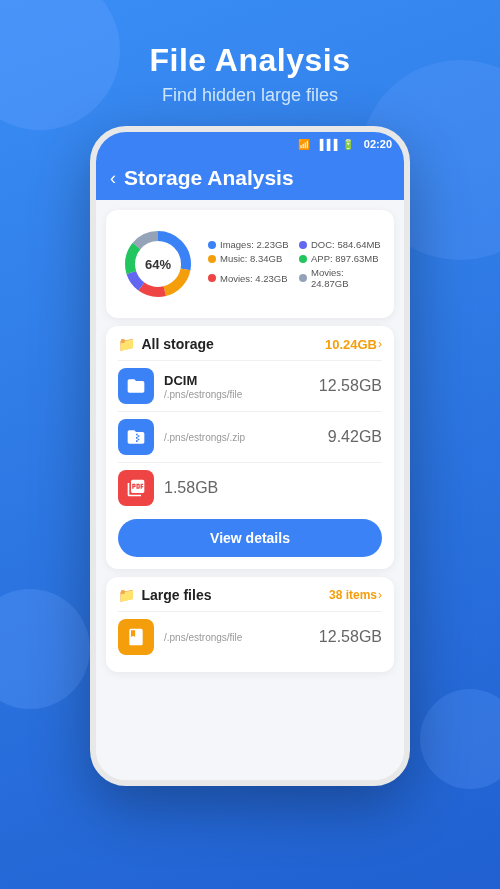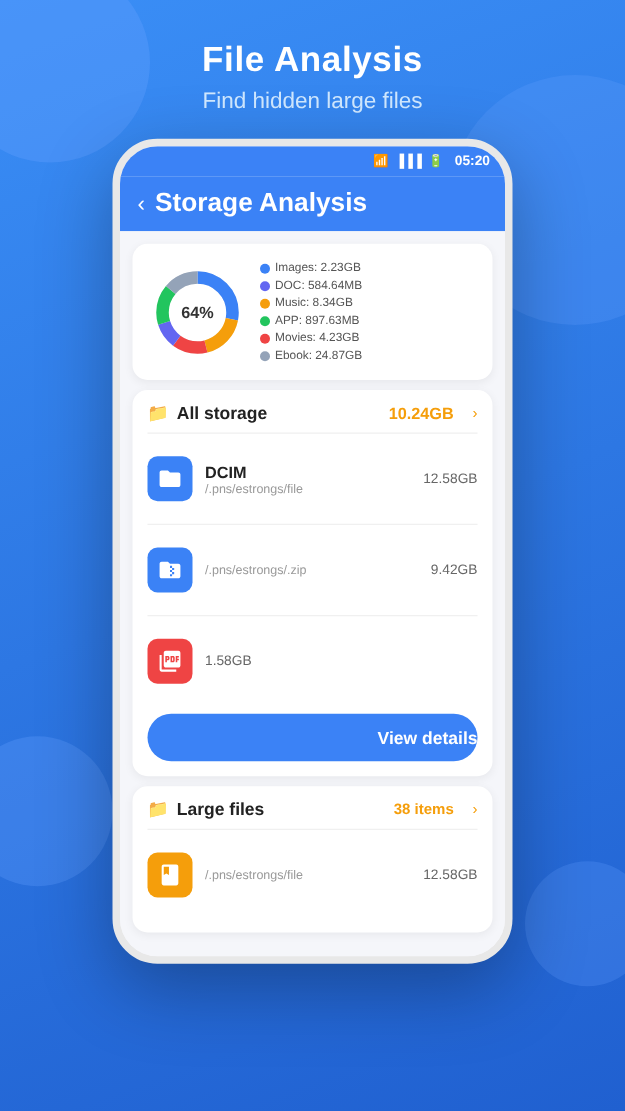--- a/index.html
+++ b/index.html
@@ -44,23 +44,24 @@
 
     
     .header-section {
       position: relative;
       z-index: 2;
       text-align: center;
       padding-top: 32px;
     }
     .header-title {
       color: #fff;
-      font-size: 28px;
+      font-size: 32px;
       font-weight: 700;
       letter-spacing: 0.5px;
+      margin-top: 10px;
     }
     .header-subtitle {
       color: #d0e8ff;
       font-size: 18px;
       font-weight: 400;
       margin-top: 6px;
     }
 
     
     .phone-container {
@@ -155,21 +156,21 @@
     .donut-center {
       position: absolute;
       top: 50%; left: 50%;
       transform: translate(-50%, -50%);
       font-size: 13px;
       font-weight: 700;
       color: #333;
     }
     .legend-grid {
       display: grid;
-      grid-template-columns: 1fr;
+      grid-template-columns: 1fr 1fr;
       gap: 3px 8px;
       flex: 1;
     }
     .legend-item {
       display: flex;
       align-items: center;
       gap: 4px;
       font-size: 9.5px;
       color: #555;
     }
@@ -203,38 +204,38 @@
       font-size: 14px;
     }
     .section-title {
       font-size: 14px;
       font-weight: 600;
       color: #222;
     }
     .section-meta {
       display: flex;
       align-items: center;
-      gap: 15px;
+      gap: 1px;
     }
     .section-meta-value {
       color: #f59e0b;
       font-size: 13px;
       font-weight: 600;
     }
     .chevron {
       color: #f59e0b;
       font-size: 12px;
     }
 
     
     .file-item {
       display: flex;
       align-items: center;
       gap: 10px;
-      padding: 18px 0;
+      padding: 7px 0;
       border-top: 1px solid #f0f0f0;
     }
     .file-icon-box {
       width: 36px; height: 36px;
       border-radius: 8px;
       display: flex; align-items: center; justify-content: center;
       font-size: 18px;
       flex-shrink: 0;
     }
     .file-icon-box.blue { background: #3b82f6; }
@@ -248,39 +249,38 @@
       font-size: 13px;
       font-weight: 600;
       color: #222;
     }
     .file-path {
       font-size: 10px;
       color: #999;
       margin-top: 1px;
     }
     .file-size {
-      font-size: 11px;
+      font-size: 16px;
       color: #666;
       font-weight: 500;
     }
 
     
     .view-details-btn {
       background: #3b82f6;
       color: #fff;
       border: none;
       border-radius: 24px;
       padding: 11px 0;
       width: 100%;
       font-size: 14px;
       font-weight: 600;
       cursor: pointer;
       margin-top: 6px;
       margin-bottom: 2px;
-      text-align: right;
     }
 
     
     .section-card-large {
       background: #fff;
       margin: 0 10px 8px;
       border-radius: 12px;
       padding: 10px 12px;
       box-shadow: 0 2px 8px rgba(0,0,0,0.06);
     }
@@ -303,21 +303,21 @@
   <div class="header-subtitle">Find hidden large files</div>
 </div>
 
 <div class="phone-container">
   <div class="phone">
 
     <div class="status-bar">
       <span class="status-icon">📶</span>
       <span class="status-icon">▐▐▐</span>
       <span class="status-icon">🔋</span>
-      <span class="status-time">05:20</span>
+      <span class="status-time">02:20</span>
     </div>
 
     <div class="top-bar">
       <span class="back-arrow">‹</span>
       <span class="top-bar-title">Storage Analysis</span>
     </div>
 
     <div class="content">
 
       <div class="chart-card">
@@ -359,21 +359,21 @@
             <div class="legend-item">
               <div class="legend-dot" style="background:#22c55e"></div>
               <span>APP: 897.63MB</span>
             </div>
             <div class="legend-item">
               <div class="legend-dot" style="background:#ef4444"></div>
               <span>Movies: 4.23GB</span>
             </div>
             <div class="legend-item">
               <div class="legend-dot" style="background:#94a3b8"></div>
-              <span>Ebook: 24.87GB</span>
+              <span>Movies: 24.87GB</span>
             </div>
           </div>
         </div>
       </div>
 
       <div class="section-card">
         <div class="section-header">
           <div class="section-title-row">
             <span class="section-icon-storage">📁</span>
             <span class="section-title">All storage</span>

